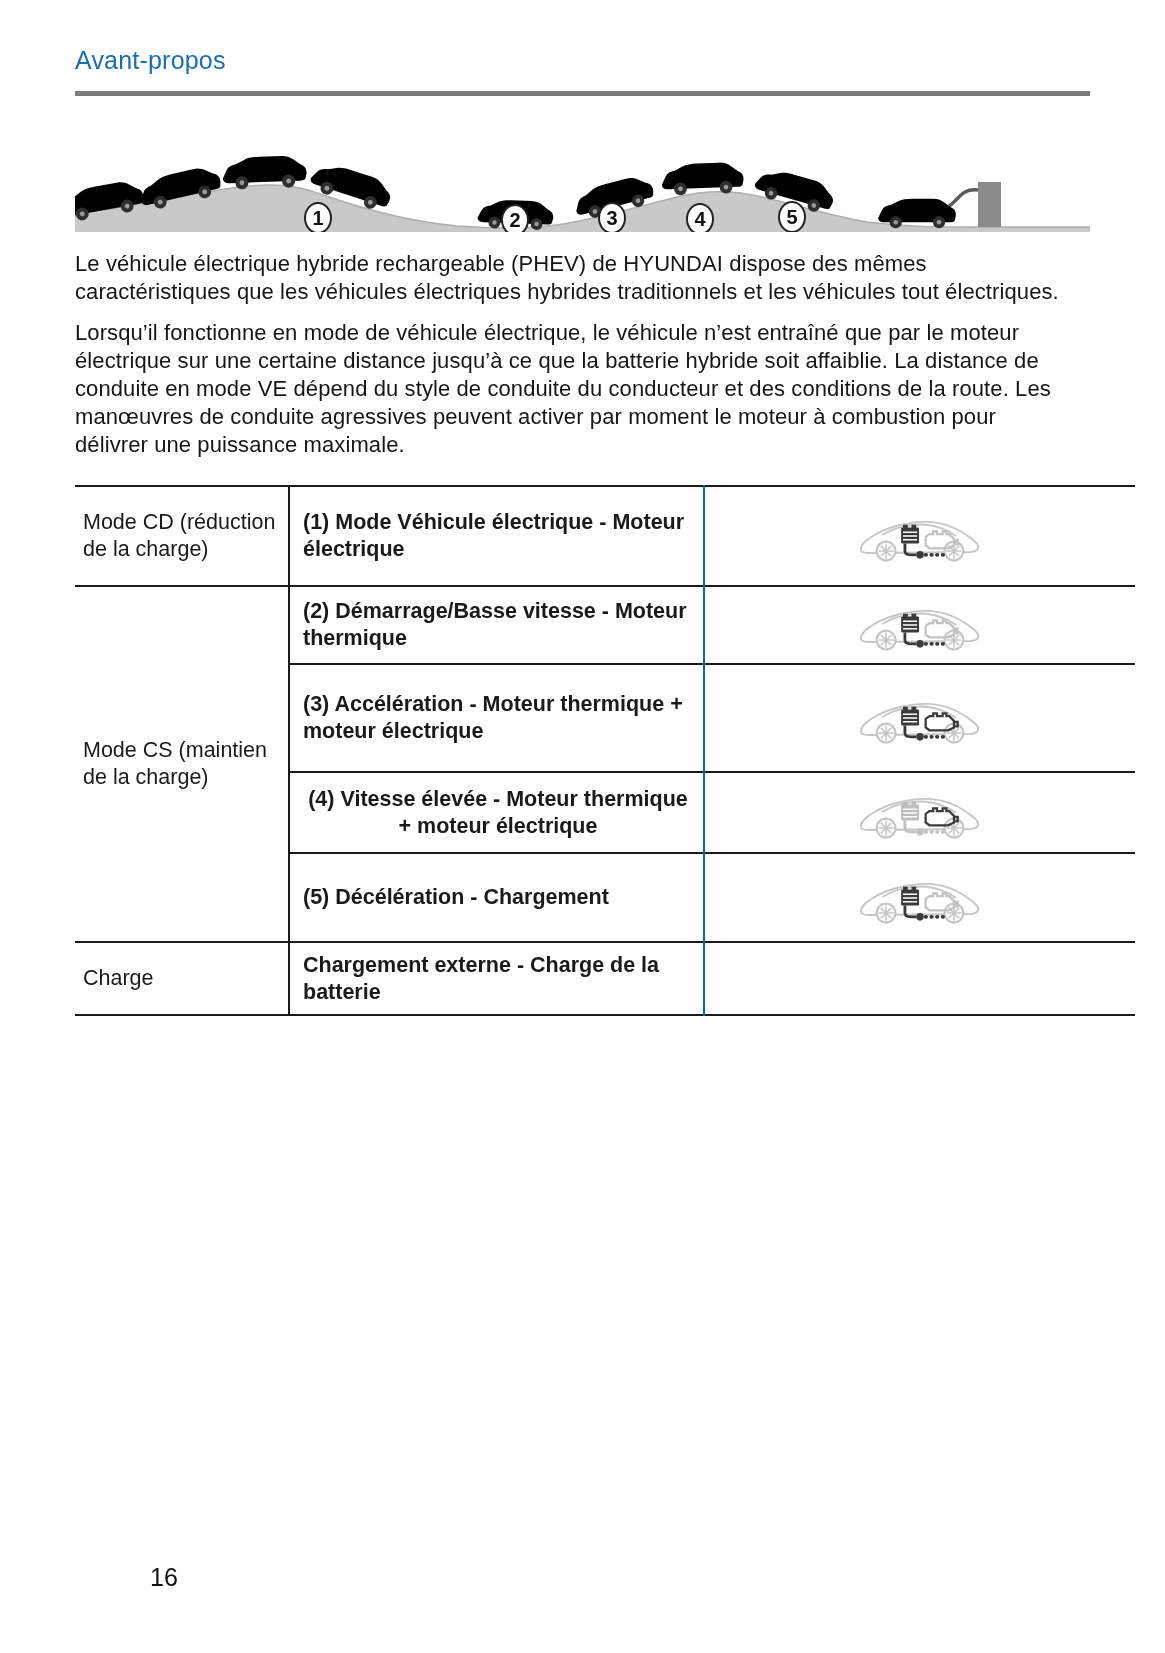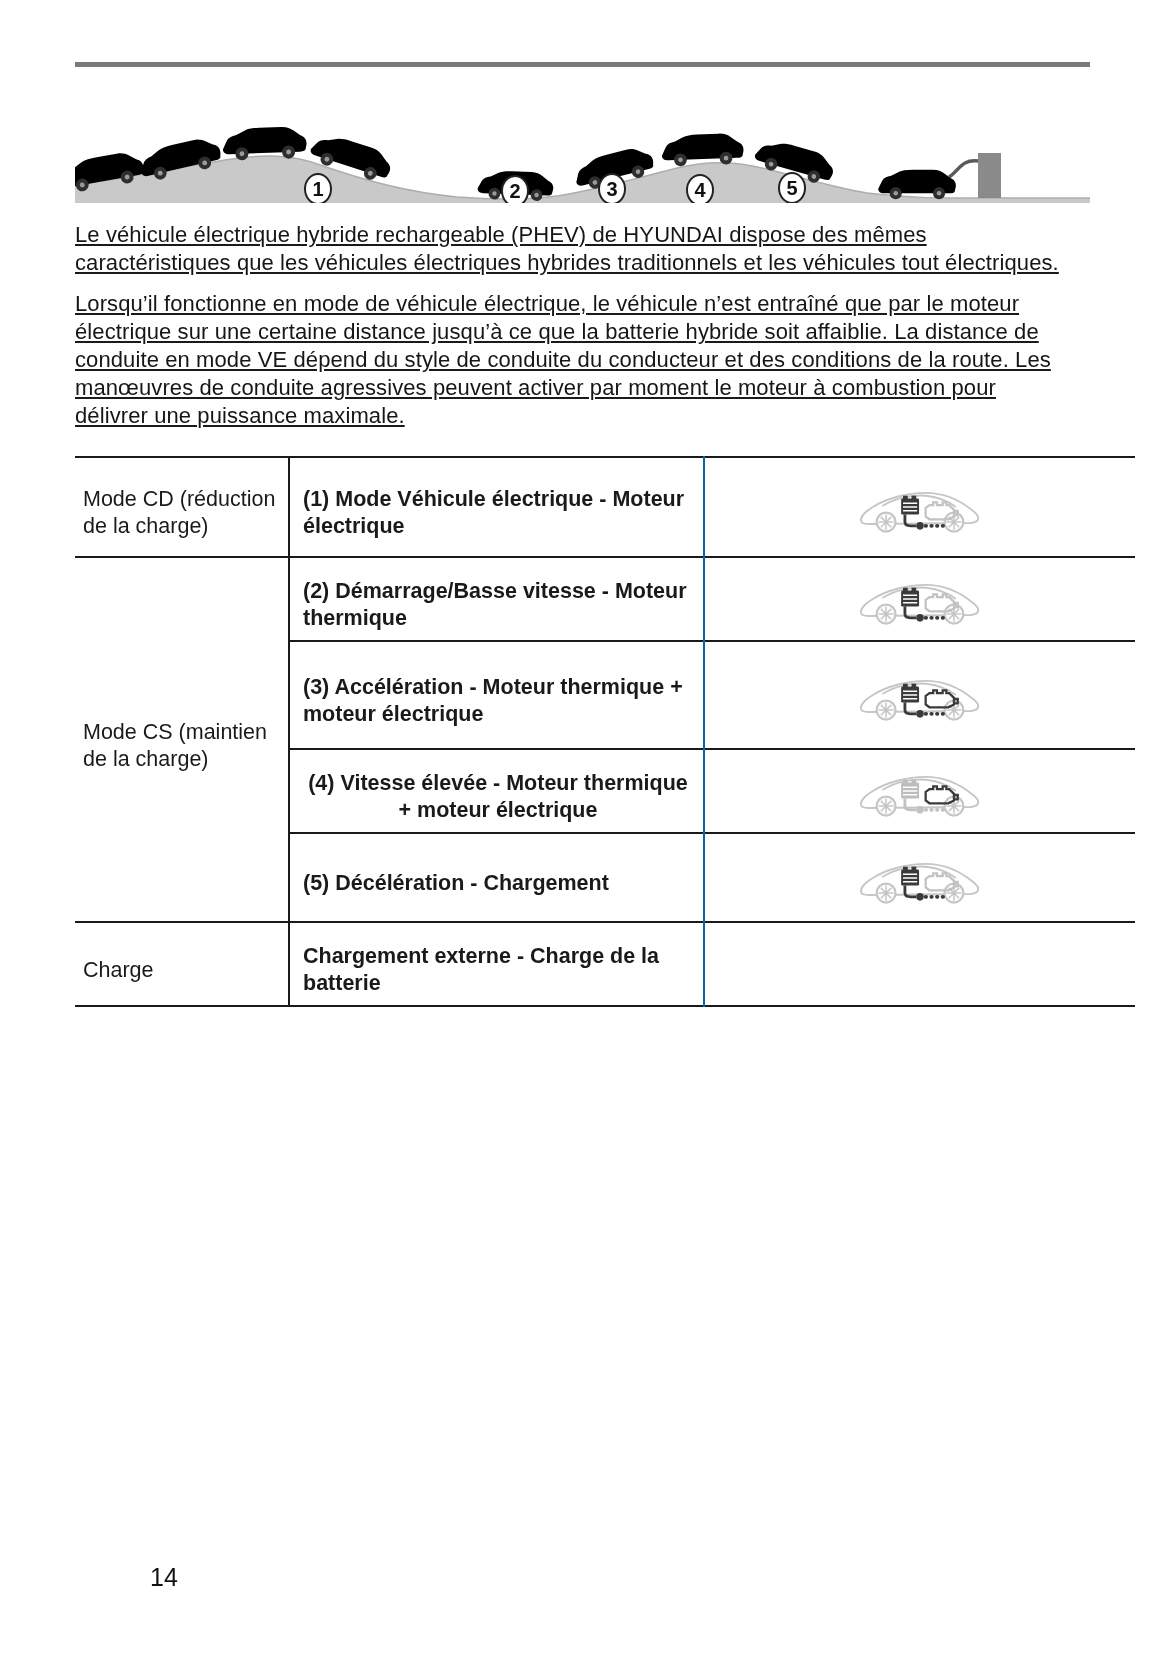--- a/index.html
+++ b/index.html
@@ -18,34 +18,34 @@
   .doc-title{
     margin:56px 0 0 0;max-width:800px;
     font-size:35px;line-height:43px;font-weight:700;color:#1a6fae;letter-spacing:.2px;
   }
 
   
   .illustration{margin-top:52px;width:1015px;height:84px;display:block;}
   .marker-text{font-family:"Liberation Sans",sans-serif;font-size:20px;font-weight:700;fill:#111;}
 
   
-  .body-copy{margin-top:18px;text-decoration:underline;}
+  .body-copy{margin-top:18px;}
   .body-copy p{
     margin:0 0 13px 0;max-width:1000px;
     font-size:22px;line-height:28px;font-weight:500;letter-spacing:.1px;color:#161616;
   }
 
   
   table.mode-table{
     border-collapse:collapse;margin-top:26px;width:1015px;table-layout:fixed;
     border-top:2px solid #1a1a1a;border-bottom:2px solid #1a1a1a;
   }
   .mode-table td{
     border-top:2px solid #1a1a1a;
-    vertical-align:middle;padding:20px 10px 8px 8px;
+    vertical-align:middle;padding:8px 10px 8px 8px;
     font-size:21.5px;line-height:27px;
   }
   .mode-table td.c1{width:195px;border-right:2px solid #1a1a1a;font-weight:400;}
   .mode-table td.c2{width:390px;border-right:2px solid #0369a1;font-weight:700;padding-left:13px;}
   .mode-table td.c3{width:430px;text-align:center;padding:4px 0;}
   .mode-table tr.r1{height:100px;}
   .mode-table tr.r2{height:78px;}
   .mode-table tr.r3{height:108px;}
   .mode-table tr.r4{height:81px;text-align:center;}
   .mode-table tr.r5{height:89px;}
@@ -67,20 +67,21 @@
   .pt-icon.l-light .dlfill{fill:#c2c2c2;}
 
   
   .page-number{position:absolute;left:75px;top:1563px;font-size:25px;font-weight:500;color:#111;}
 </style>
 </head>
 <body>
 
 <div class="page">
 
+  <div class="section-header">Avant-propos</div>
   <div class="header-rule"></div>
 
 
   <svg class="illustration" viewBox="0 0 1015 84" xmlns="http://www.w3.org/2000/svg">
     <defs>
       <g id="suv">
         <path class="suv-body" d="M4,29 L9,19 C11,15 15,13 21,12 L31,7 C35,5 41,4 49,4 L76,4 C83,4 87,6 91,9 L99,15 C104,17 107,21 106,27 L105,31 C105,34 102,35 98,35 L12,35 C7,35 4,33 4,29 Z"></path>
         <rect class="suv-win" x="34" y="8" width="16" height="9" rx="2"></rect>
         <rect class="suv-win" x="54" y="8" width="16" height="9" rx="2"></rect>
         <rect class="suv-win" x="74" y="8" width="12" height="9" rx="2"></rect>
@@ -321,14 +322,14 @@
   </svg></td>
       </tr>
       <tr class="r6">
         <td class="c1">Charge</td>
         <td class="c2">Chargement externe - Charge de la batterie</td>
         <td class="c3"></td>
       </tr>
     </tbody>
   </table>
 
-  <div class="page-number">14</div>
+  <div class="page-number">16</div>
 </div>
 
 </body></html>

